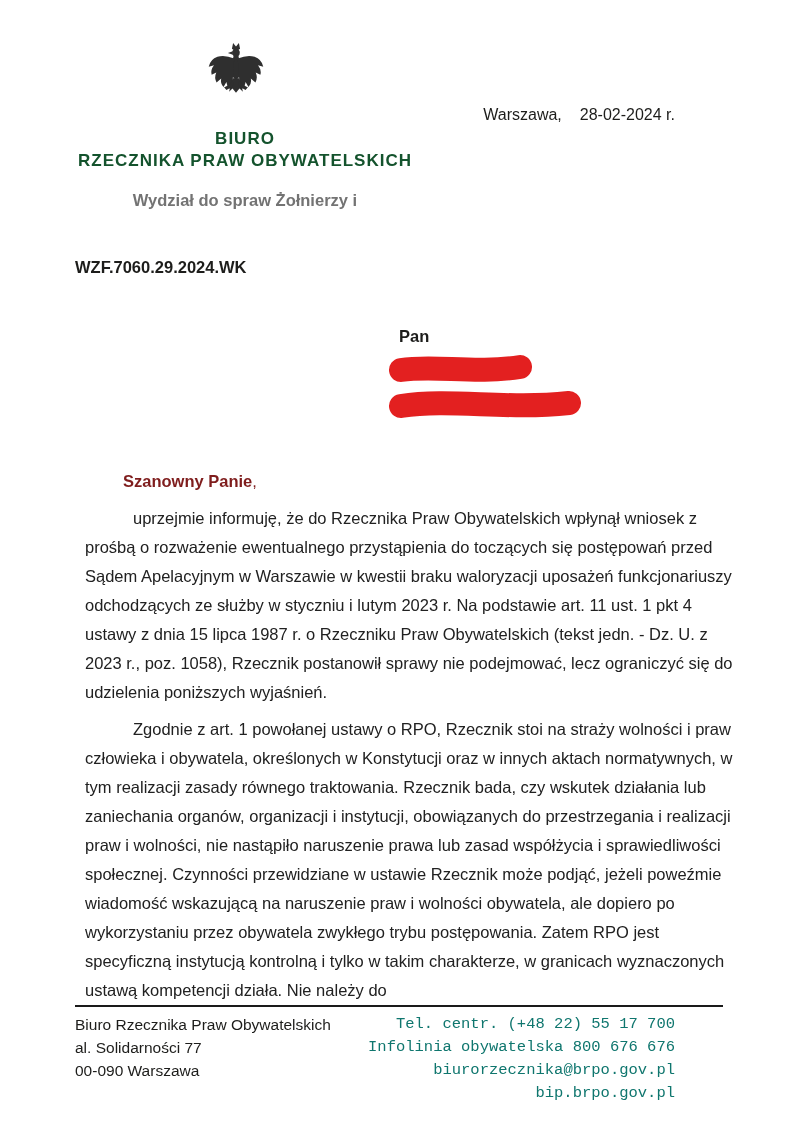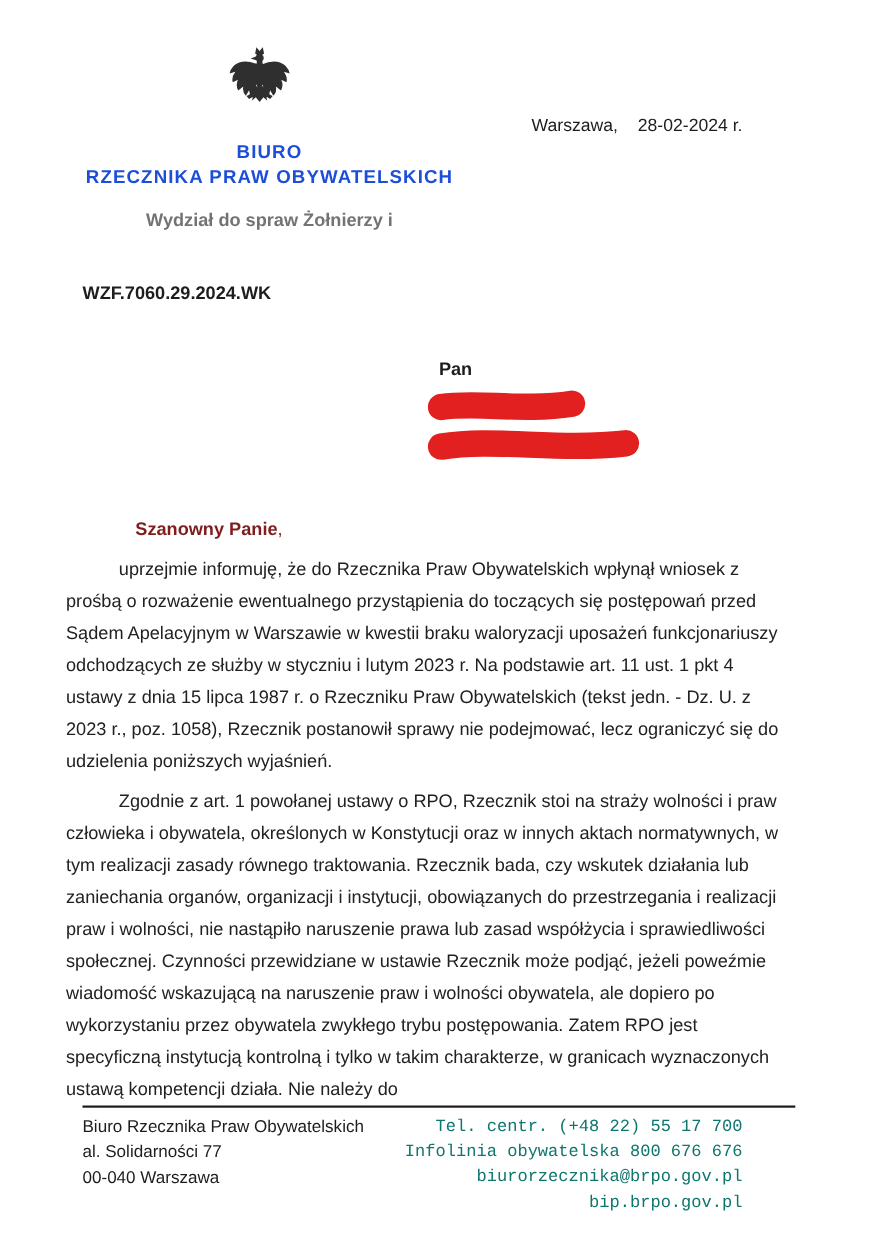--- a/index.html
+++ b/index.html
@@ -18,21 +18,21 @@
   }
   .dateline {
     position:absolute; right:74px; top:106px;
     font-size:16px; color:#1d1d1b;
     white-space:nowrap;
   }
   .dateline .date { margin-left:18px; }
   .office-block {
     position:absolute; left:78px; top:128px; width:334px;
     text-align:center; font-weight:bold; font-size:17px;
-    letter-spacing:1px; line-height:22px; color:#1d4ed8;
+    letter-spacing:1px; line-height:22px; color:#14532d;
   }
   .department-block {
     position:absolute; left:78px; top:190px; width:334px;
     text-align:center; font-weight:bold; font-size:16.5px;
     line-height:21px; color:#737373;
   }
   .case-number {
     position:absolute; left:75px; top:258px;
     font-weight:bold; font-size:16.5px; color:#1d1d1b;
   }
@@ -43,21 +43,21 @@
   .redactions {
     position:absolute; left:375px; top:350px;
     width:225px; height:75px;
   }
   .salutation {
     position:absolute; left:123px; top:472px;
     font-size:16.5px; color:#7f1d1d;
   }
   .salutation .bold { font-weight:bold; }
   .body-text {
-    position:absolute; left:60px; top:504px; width:650px;
+    position:absolute; left:85px; top:504px; width:650px;
     font-size:16.5px; line-height:29px; text-align:left;
   }
   .body-text p { text-indent:48px; margin:0 0 8px 0; }
   .footer-divider {
     position:absolute; left:75px; top:1005px; width:648px;
     border-top:2px solid #1a1a1a; height:0;
   }
   .footer-left {
     position:absolute; left:75px; top:1013px;
     font-size:15.5px; line-height:23px; color:#1d1d1b;
@@ -123,21 +123,21 @@
 
   <div class="body-text">
     <p>uprzejmie informuję, że do Rzecznika Praw Obywatelskich wpłynął wniosek z prośbą o rozważenie ewentualnego przystąpienia do toczących się postępowań przed Sądem Apelacyjnym w Warszawie w kwestii braku waloryzacji uposażeń funkcjonariuszy odchodzących ze służby w styczniu i lutym 2023 r. Na podstawie art. 11 ust. 1 pkt 4 ustawy z dnia 15 lipca 1987 r. o Rzeczniku Praw Obywatelskich (tekst jedn. - Dz. U. z 2023 r., poz. 1058), Rzecznik postanowił sprawy nie podejmować, lecz ograniczyć się do udzielenia poniższych wyjaśnień.</p>
     <p>Zgodnie z art. 1 powołanej ustawy o RPO, Rzecznik stoi na straży wolności i praw człowieka i obywatela, określonych w Konstytucji oraz w innych aktach normatywnych, w tym realizacji zasady równego traktowania. Rzecznik bada, czy wskutek działania lub zaniechania organów, organizacji i instytucji, obowiązanych do przestrzegania i realizacji praw i wolności, nie nastąpiło naruszenie prawa lub zasad współżycia i sprawiedliwości społecznej. Czynności przewidziane w ustawie Rzecznik może podjąć, jeżeli poweźmie wiadomość wskazującą na naruszenie praw i wolności obywatela, ale dopiero po wykorzystaniu przez obywatela zwykłego trybu postępowania. Zatem RPO jest specyficzną instytucją kontrolną i tylko w takim charakterze, w granicach wyznaczonych ustawą kompetencji działa. Nie należy do</p>
   </div>
 
   <div class="footer-divider"></div>
   <div class="footer-left">
     <div>Biuro Rzecznika Praw Obywatelskich</div>
     <div>al. Solidarności 77</div>
-    <div>00-040 Warszawa</div>
+    <div>00-090 Warszawa</div>
   </div>
   <div class="footer-right">
     <div>Tel. centr. (+48 22) 55 17 700</div>
     <div>Infolinia obywatelska 800 676 676</div>
     <div>biurorzecznika@brpo.gov.pl</div>
     <div>bip.brpo.gov.pl</div>
   </div>
 
 </div>
 

